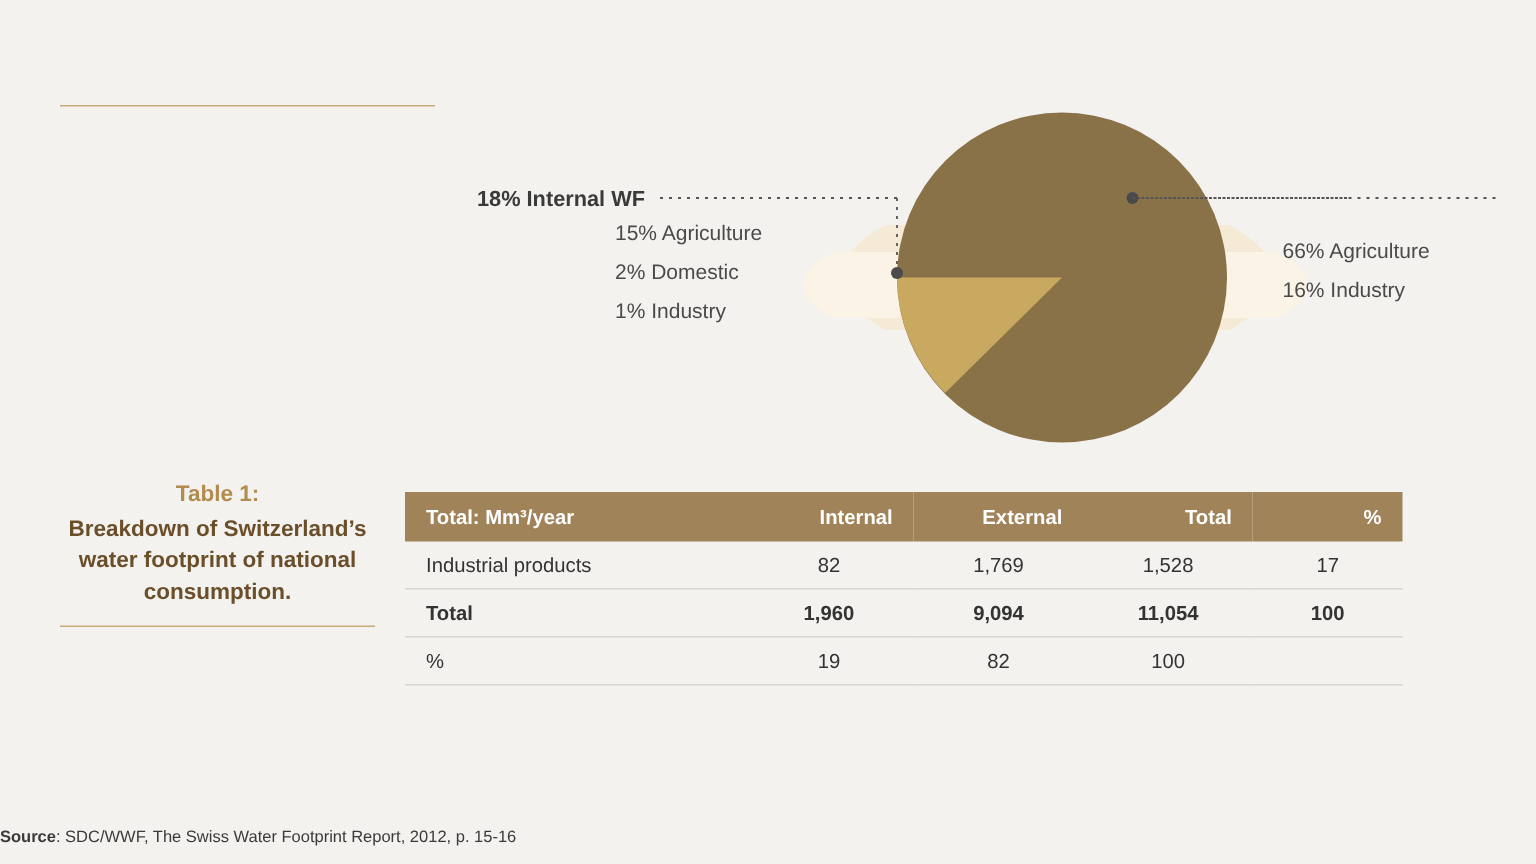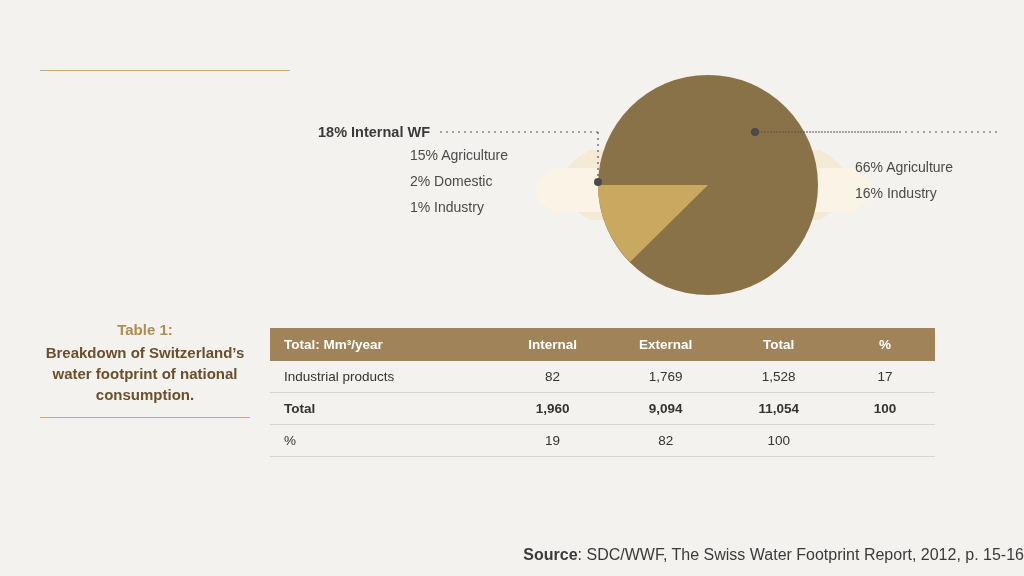--- a/index.html
+++ b/index.html
@@ -106,21 +106,21 @@
     width: 665px;
     border-collapse: collapse;
     font-size: 13.5px;
   }
   #data-table thead th {
     background: #a08359;
     color: #ffffff;
     font-weight: bold;
     font-size: 13.5px;
     padding: 9px 14px;
-    text-align: center;
+    text-align: right;
   }
   #data-table thead th.first {
     text-align: left;
   }
   #data-table tbody td {
     padding: 8px 14px;
     border-bottom: 1px solid #d9d5cf;
     text-align: center;
     color: #333;
   }
@@ -134,22 +134,22 @@
   #data-table tbody tr:last-child td {
     border-bottom: 1px solid #d9d5cf;
   }
 
   
   #source {
     position: absolute;
     left: 0;
     right: 0;
     bottom: 12px;
-    text-align: right;
-    font-size: 16px;
+    text-align: left;
+    font-size: 11px;
     color: #3a3a3a;
   }
   #source .src-label {
     font-weight: bold;
   }
 </style>
 </head>
 <body>
 
 <div id="figure-caption">

